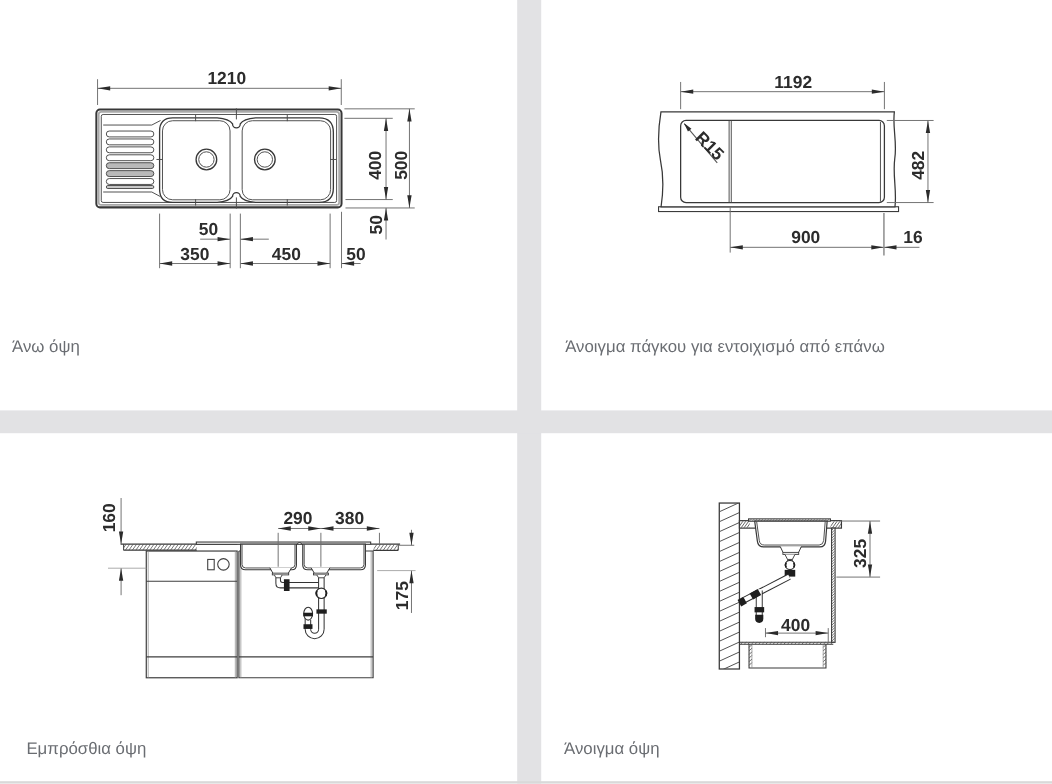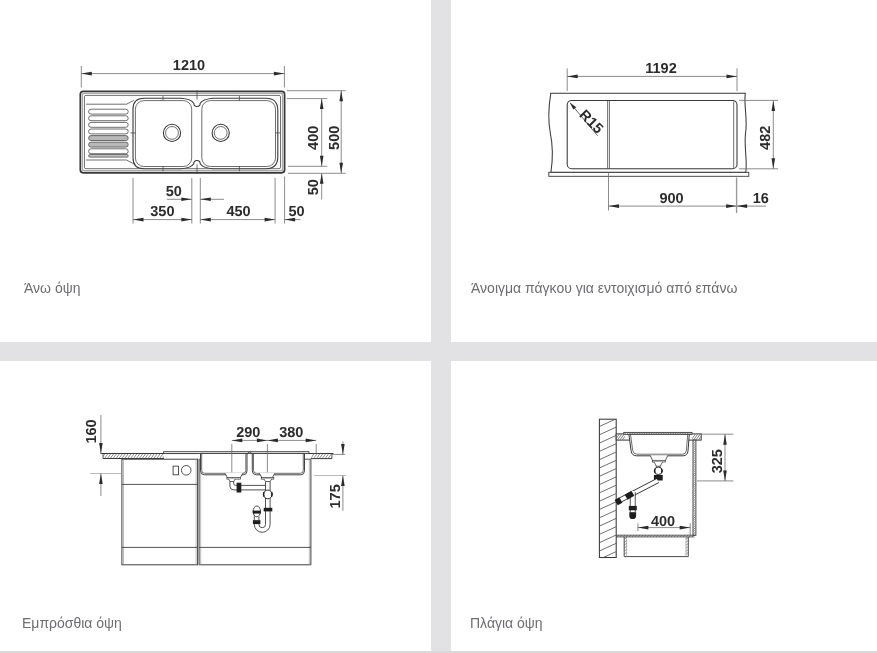--- a/index.html
+++ b/index.html
@@ -7,24 +7,24 @@
 .bar{position:absolute;background:#e2e2e4;}
 .cap{position:absolute;font-size:14px;color:#6a6d72;white-space:nowrap;}
 svg{position:absolute;overflow:hidden;}
 svg text{font-family:"Liberation Sans",sans-serif;font-weight:bold;font-size:14.5px;fill:#2c2c2c;text-rendering:geometricPrecision;}
 </style>
 </head>
 <body>
 <div class="bar" style="left:431px;top:0;width:19.5px;height:653px"></div>
 <div class="bar" style="left:0;top:342px;width:877px;height:18.8px"></div>
 <div class="bar" style="left:0;top:650.6px;width:877px;height:2.4px;background:#d9d9d9"></div>
-<div class="cap" style="left:24px;top:280px">Άνω όψη</div>
+<div class="cap" style="left:10px;top:280px">Άνω όψη</div>
 <div class="cap" style="left:471px;top:280px">Άνοιγμα πάγκου για εντοιχισμό από επάνω</div>
 <div class="cap" style="left:22px;top:615px">Εμπρόσθια όψη</div>
-<div class="cap" style="left:470px;top:614.5px">Πλάγια όψη</div>
+<div class="cap" style="left:470px;top:614.5px">Άνοιγμα όψη</div>
 
 <svg style="left:0;top:0" width="431" height="342" viewBox="0 0 431 342">
 
 <rect x="80.3" y="91.3" width="204.3" height="81.5" rx="3" fill="#fff" stroke="#383838" stroke-width="1.7"></rect>
 <rect x="82.3" y="93.3" width="200.3" height="77.5" rx="2" fill="none" stroke="#a9a9a9" stroke-width="1.4"></rect>
 <rect x="84.4" y="95.4" width="196.1" height="73.3" rx="1.5" fill="none" stroke="#4a4a4a" stroke-width="0.8"></rect>
 
 <path d="M86,104.2 H126.5 L133.8,100.4 M86,160 H126.5 L133.8,163.9" fill="none" stroke="#4a4a4a" stroke-width="0.8"></path>
 
 <g stroke="#4a4a4a" stroke-width="0.8">

